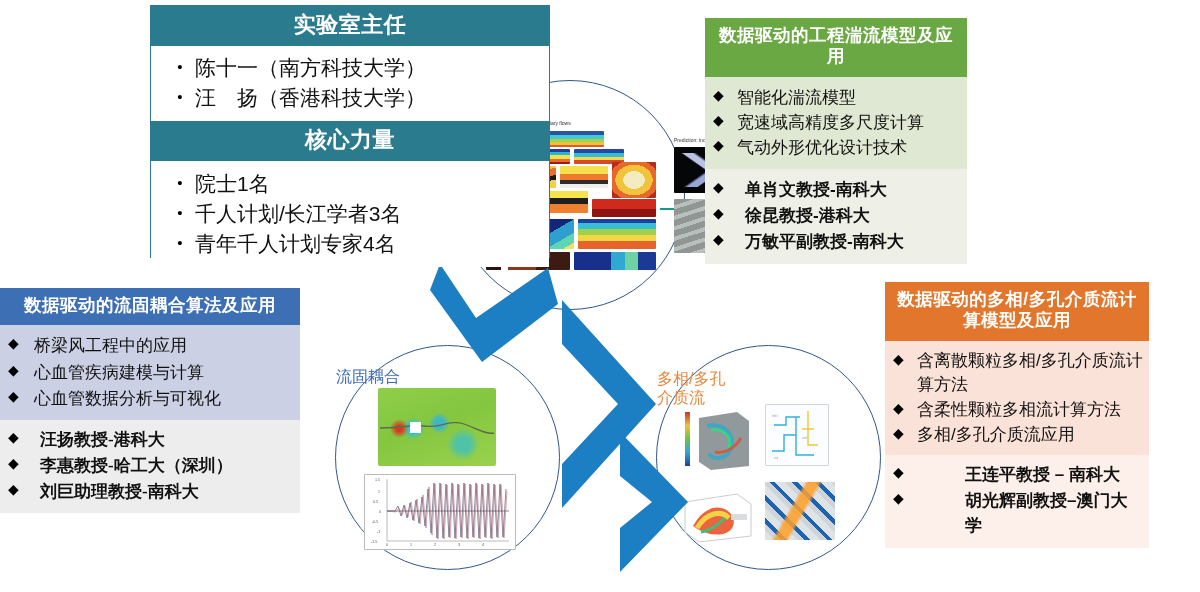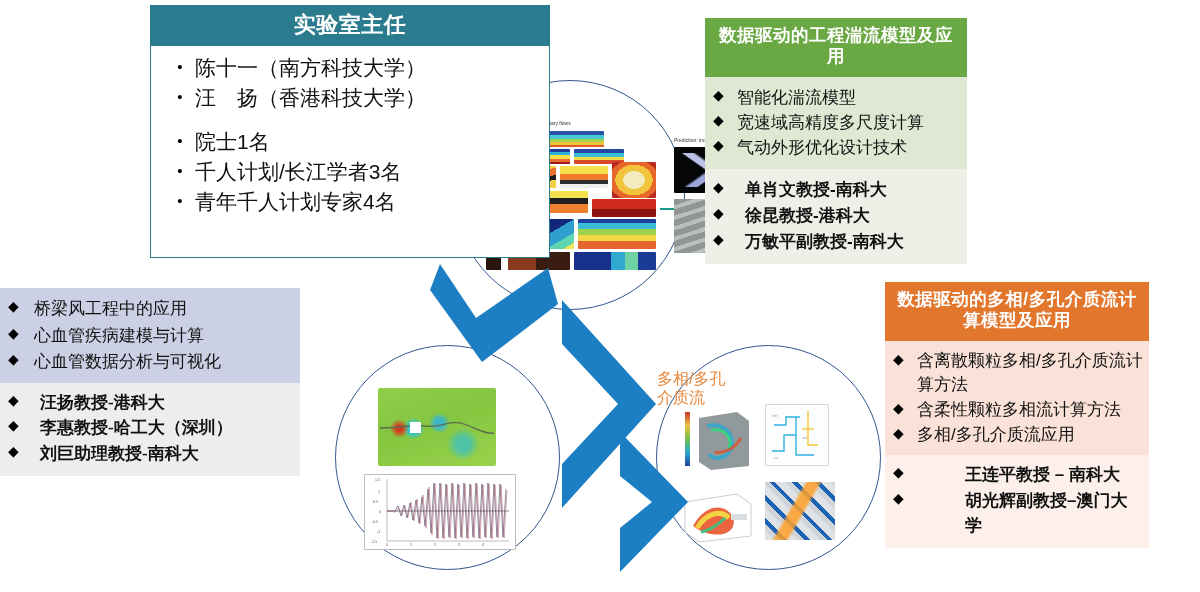--- a/index.html
+++ b/index.html
@@ -136,20 +136,21 @@
             linear-gradient(35deg,rgba(255,255,255,0) 0 42%,#b9c3e8 44% 52%,rgba(255,255,255,0) 56%),
             linear-gradient(-35deg,rgba(255,255,255,0) 0 42%,#9aa6d8 44% 52%,rgba(255,255,255,0) 56%);"></div>
       </div>
       <div class="tile" style="left:190px;top:70px;width:80px;height:54px;background:
           repeating-linear-gradient(-18deg,#8f9694 0 6px,#b9bfbb 6px 10px),
           linear-gradient(100deg,#2fbf9a 0 25%,#f4d93f 35% 48%,#e3552a 52% 62%,#2aa7c8 70% 100%);"></div>
     </div>
   </div>
 
   <div class="circ" id="c-fsi">
+    <div class="clbl">流固耦合</div>
     <div class="tile" id="fsimg">
       <svg width="118" height="78" style="position:absolute;left:0;top:0;">
         <path d="M2,40 C30,40 34,36 46,38 C60,41 72,31 86,36 C98,40 108,47 116,45" stroke="#5b6b4e" stroke-width="1.3" fill="none"></path>
         <rect x="32" y="34" width="11" height="11" fill="#ffffff"></rect>
       </svg>
     </div>
     <div class="tile" id="fsiplot">
       <svg width="148" height="72" style="position:absolute;left:0;top:0;">
         <line x1="22" y1="36" x2="144" y2="36" stroke="#333" stroke-width="0.6"></line>
         <g stroke="#777" stroke-width="0.5">
@@ -253,20 +254,21 @@
     <div class="sec">
       <div class="row">
         <span class="bul">•</span>
         <span class="txt">陈十一（南方科技大学）</span>
       </div>
       <div class="row">
         <span class="bul">•</span>
         <span class="txt">汪　扬（香港科技大学）</span>
       </div>
     </div>
+    <div class="hdr hdr2">核心力量</div>
     <div class="sec">
       <div class="row">
         <span class="bul">•</span>
         <span class="txt">院士1名</span>
       </div>
       <div class="row">
         <span class="bul">•</span>
         <span class="txt">千人计划/长江学者3名</span>
       </div>
       <div class="row">
@@ -302,20 +304,21 @@
         <span class="txt">徐昆教授-港科大</span>
       </div>
       <div class="row">
         <span class="bul">◆</span>
         <span class="txt">万敏平副教授-南科大</span>
       </div>
     </div>
   </div>
 
   <div class="panel" id="p-fsi">
+    <div class="hdr">数据驱动的流固耦合算法及应用</div>
     <div class="sec s1">
       <div class="row">
         <span class="bul">◆</span>
         <span class="txt">桥梁风工程中的应用</span>
       </div>
       <div class="row">
         <span class="bul">◆</span>
         <span class="txt">心血管疾病建模与计算</span>
       </div>
       <div class="row">

